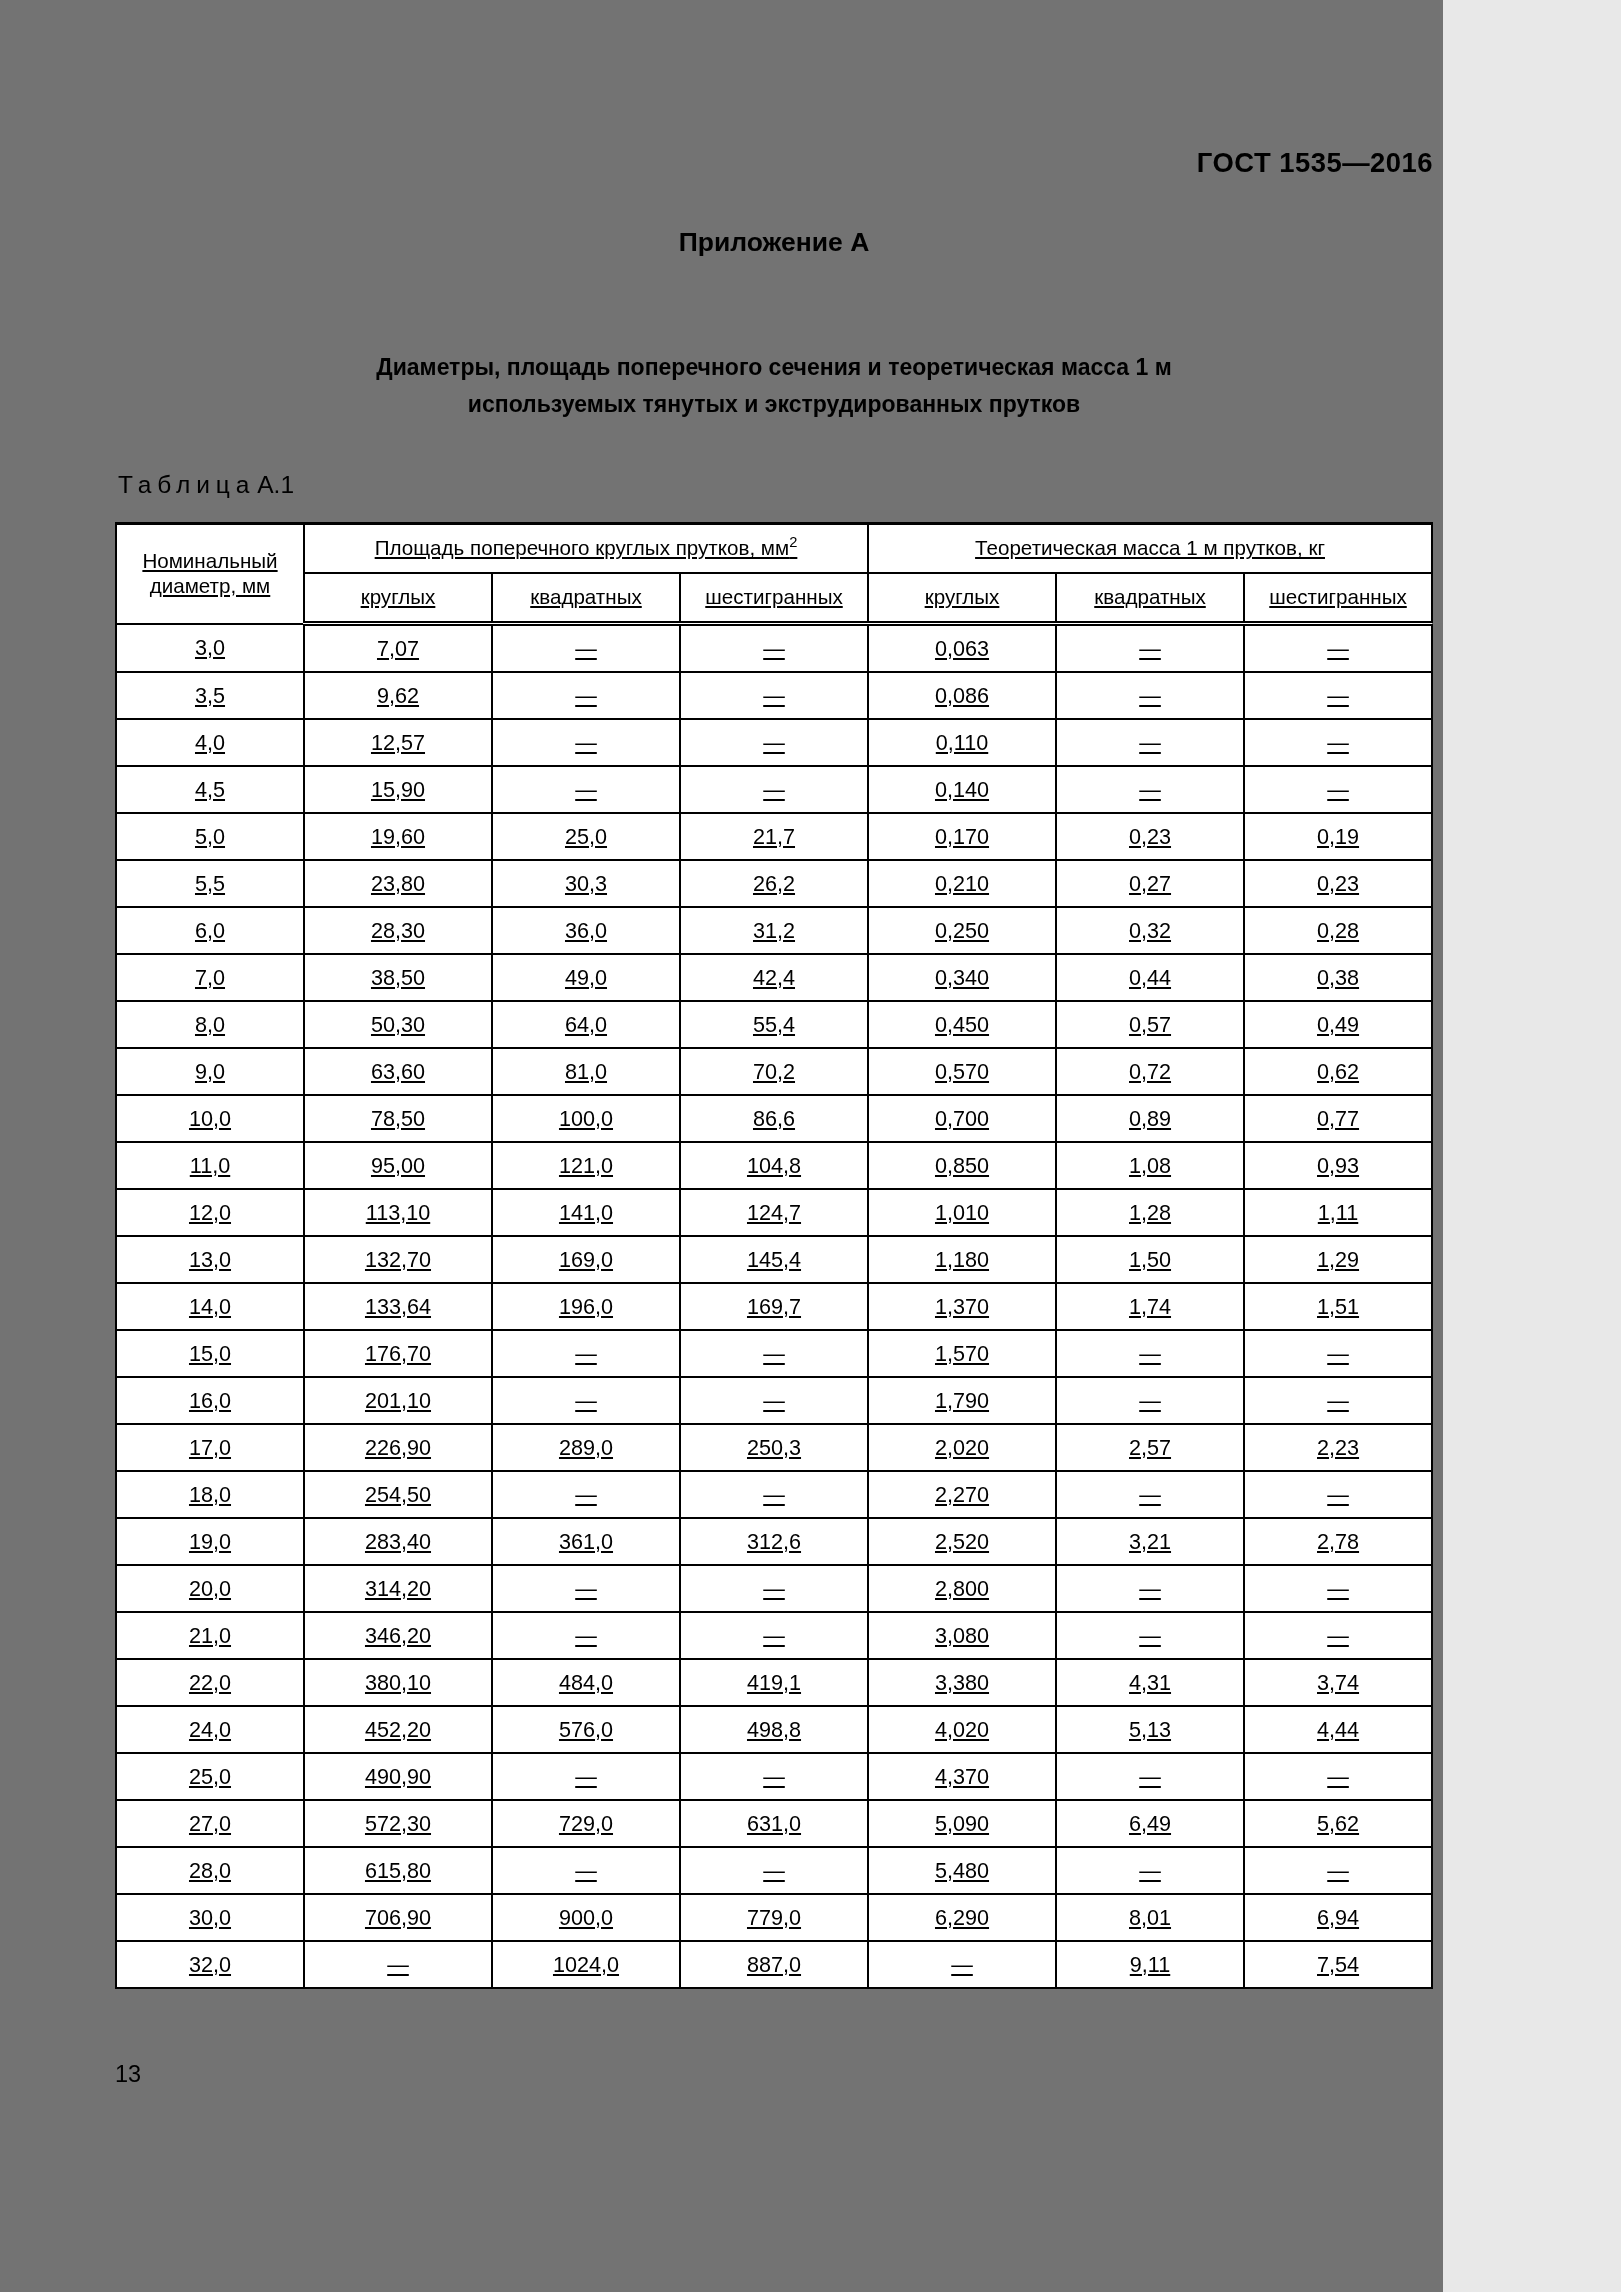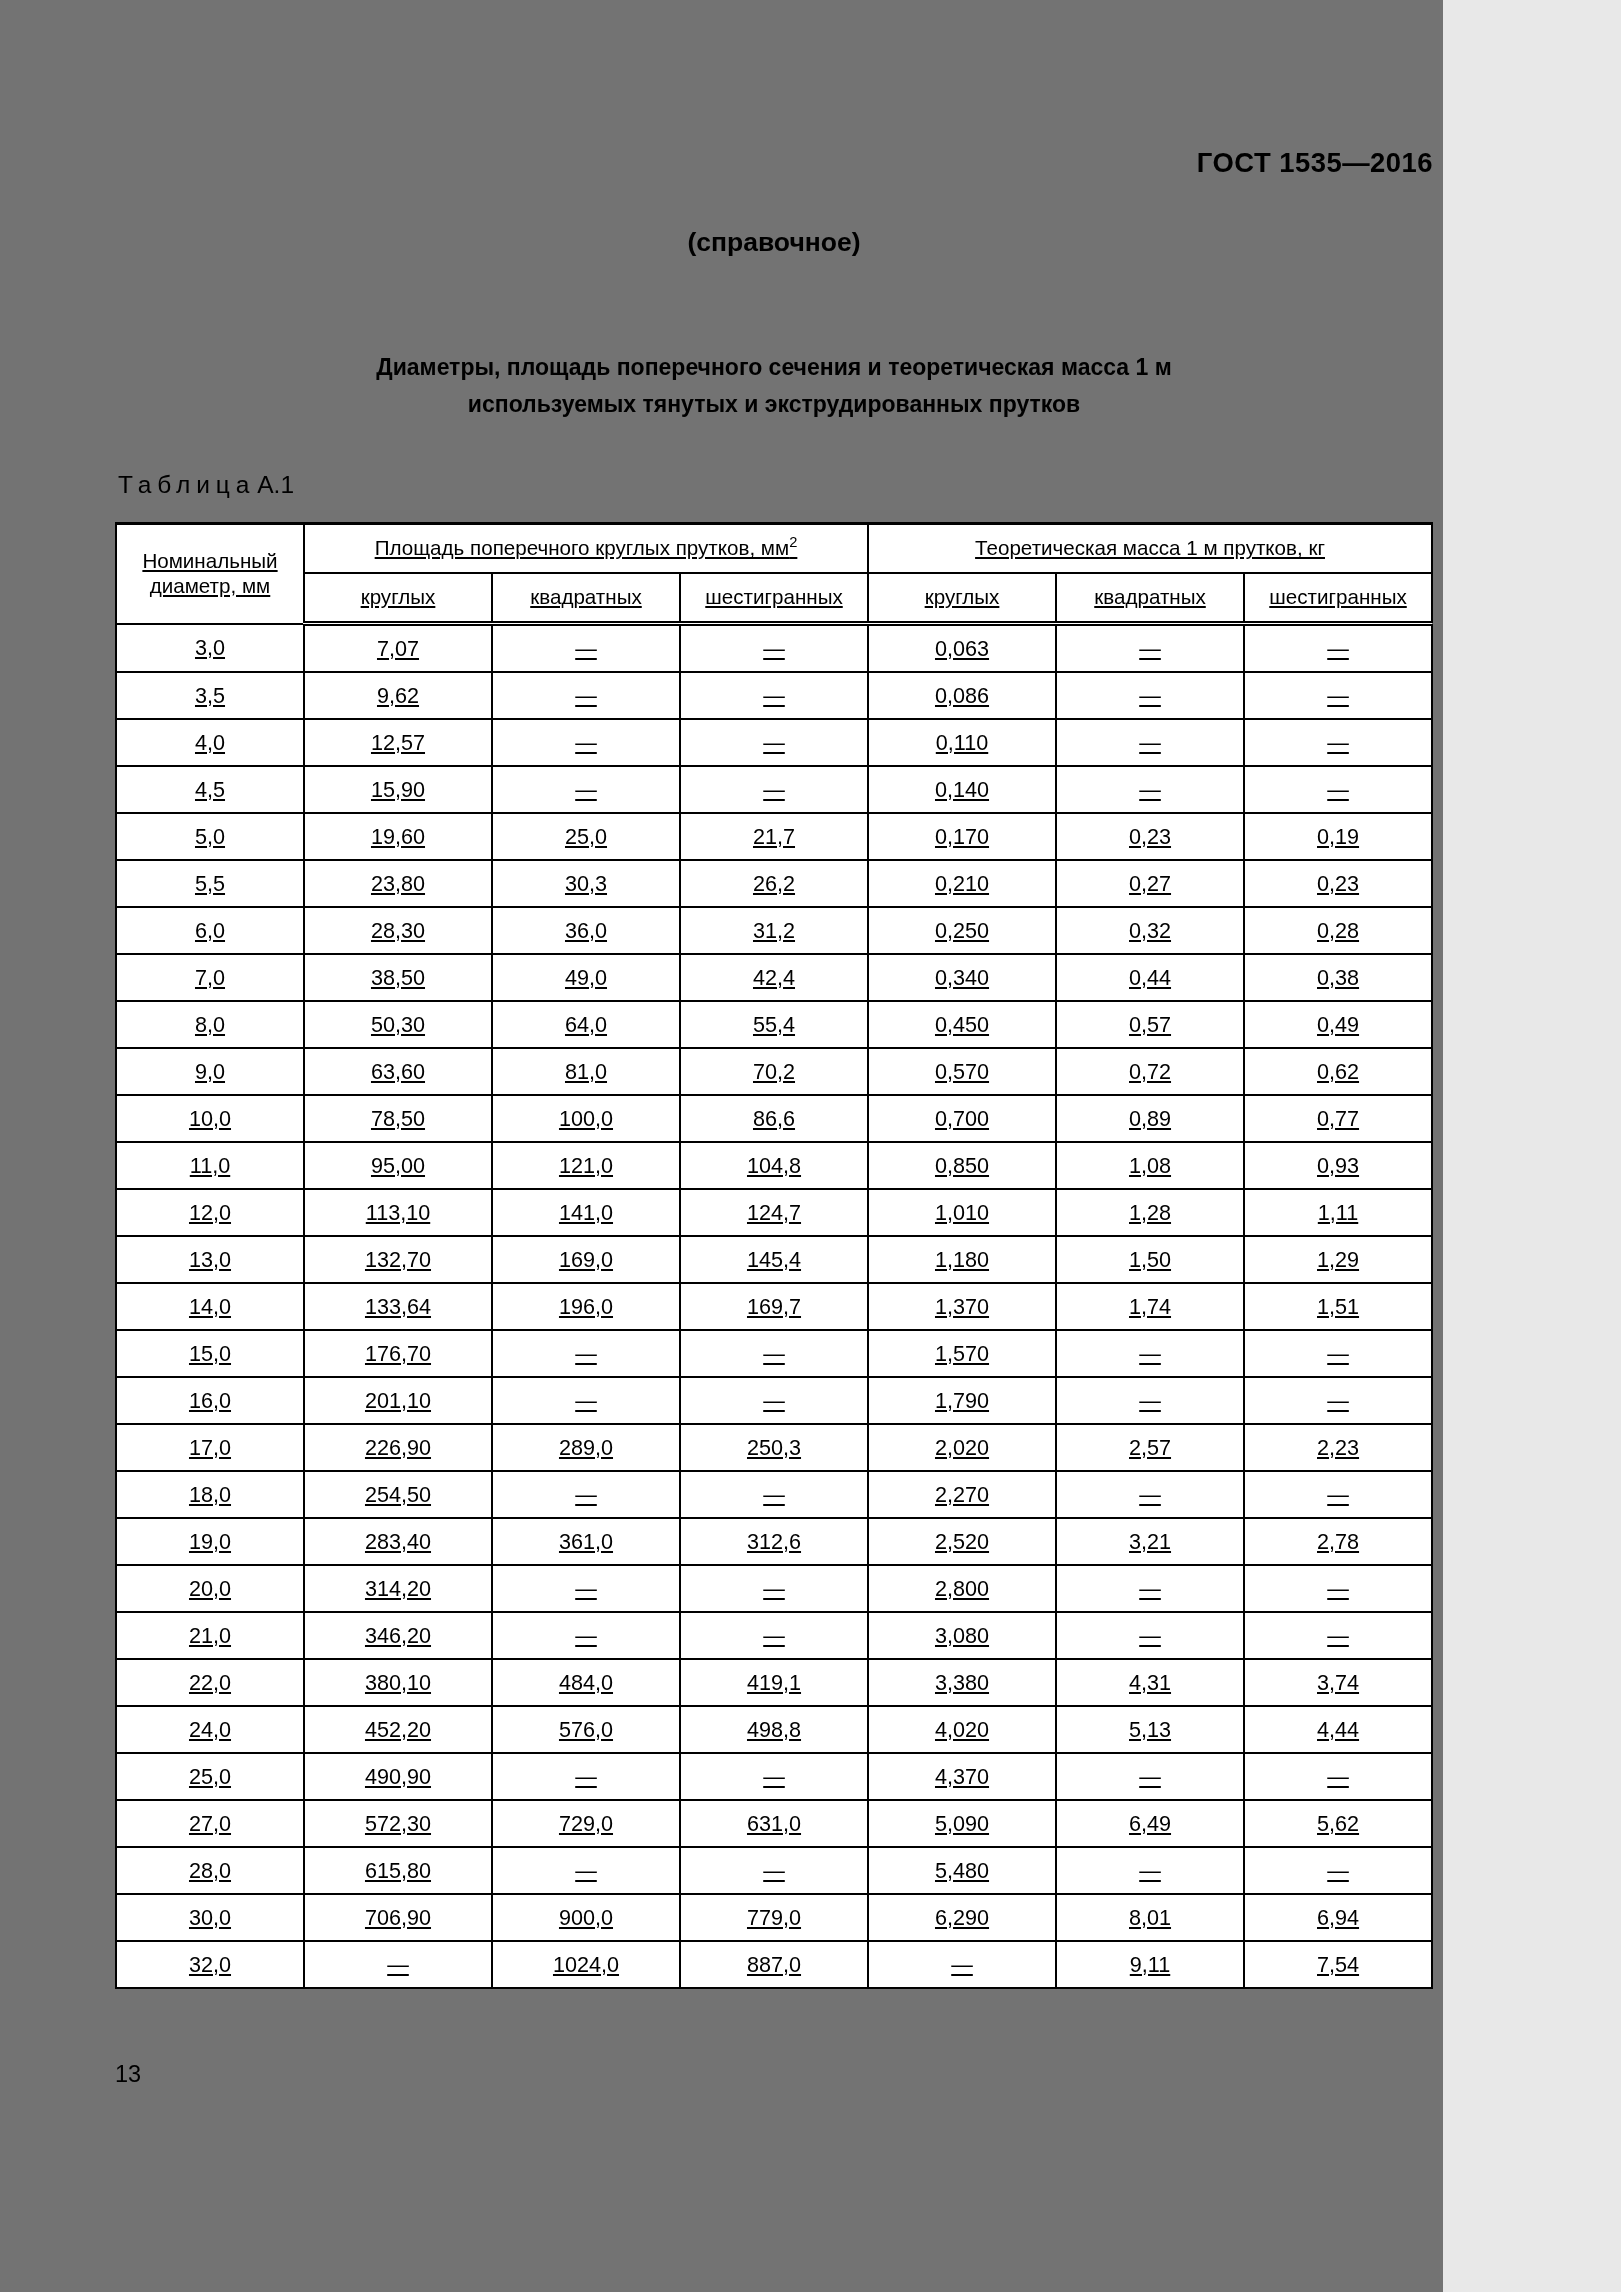--- a/index.html
+++ b/index.html
@@ -126,21 +126,21 @@
 </style>
 </head>
 <body>
 
 <div class="page">
   <div class="content">
 
     <div class="doc-code">ГОСТ 1535—2016</div>
 
     <div class="appendix">
-      <div>(справочное)</div>
+      <div>Приложение А</div>
     </div>
 
     <div class="doc-title">
       <div>Диаметры, площадь поперечного сечения и теоретическая масса 1 м</div>
       <div>используемых тянутых и экструдированных прутков</div>
     </div>
 
     <div class="table-caption">
       <span class="spaced">Таблица</span><span class="cap-num">А.1</span>
     </div>

